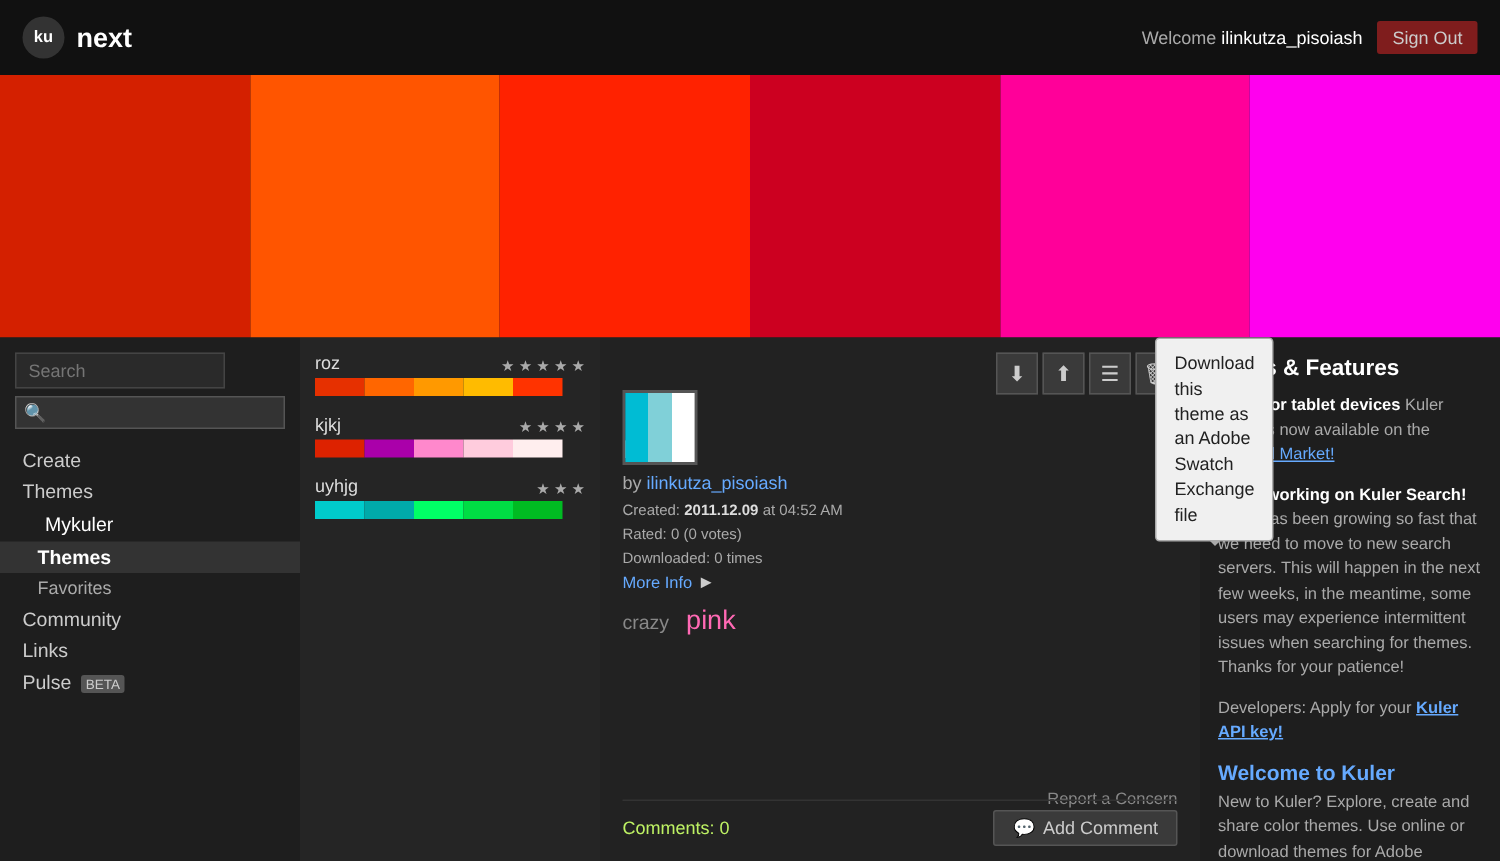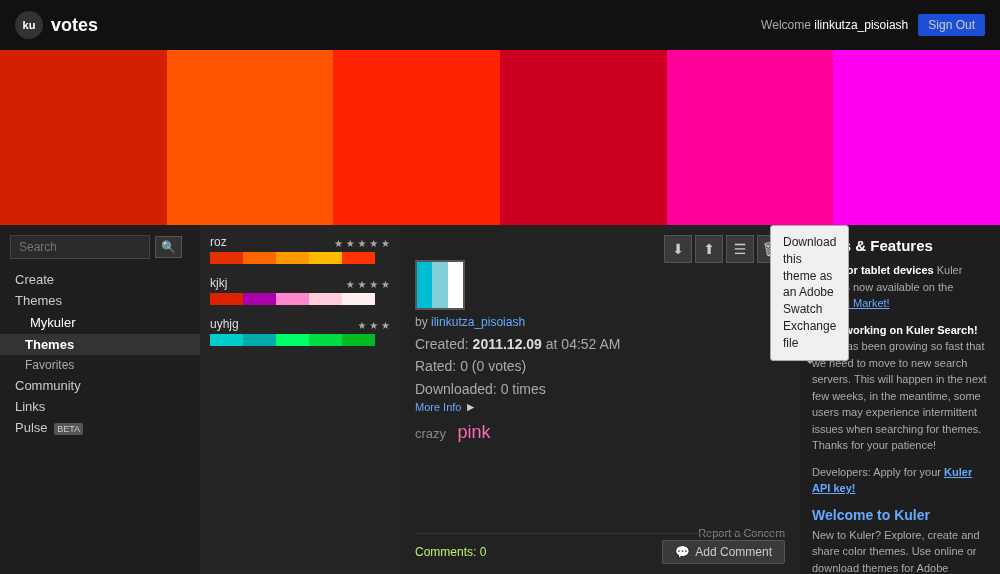--- a/index.html
+++ b/index.html
@@ -25,21 +25,21 @@
     #app-name {
       color: #fff; font-size: 18px; font-weight: bold;
     }
     #header-right {
       margin-left: auto;
       display: flex; align-items: center; gap: 10px;
     }
     #welcome-text { color: #aaa; font-size: 12px; }
     #username-link { color: #fff; font-size: 12px; }
     #signout-btn {
-      background: #1d4ed8; color: #ccc; border: none;
+      background: #7f1d1d; color: #ccc; border: none;
       padding: 4px 10px; font-size: 12px; cursor: pointer;
       border-radius: 2px;
     }
 
     
     #color-bar {
       display: flex;
       height: 175px;
       width: 1000px;
     }
@@ -52,21 +52,21 @@
     }
 
     
     #sidebar {
       width: 200px;
       background: #1e1e1e;
       padding: 10px 0;
       flex-shrink: 0;
     }
     #search-row {
-      display: flex; align-items: center; padding: 0 10px 10px 10px; gap: 5px;
+      display: flex; padding: 0 10px 10px 10px; gap: 5px; flex-direction: column;
     }
     #search-input {
       background: #2a2a2a; border: 1px solid #444; color: #ccc;
       padding: 4px 8px; font-size: 12px; width: 140px; outline: none;
     }
     #search-icon-btn {
       background: #333; border: 1px solid #555; padding: 3px 5px; cursor: pointer;
       color: #aaa; font-size: 12px;
     }
     .sidebar-item {
@@ -109,21 +109,21 @@
     }
     #theme-title { color: #fff; font-size: 22px; font-weight: bold; margin-bottom: 2px; }
     #theme-author { color: #aaa; font-size: 12px; margin-bottom: 4px; }
     #theme-author a { color: #6af; }
     #theme-preview-swatch {
       width: 45px; height: 45px;
       background: linear-gradient(to right, #00bcd4, #fff);
       border: 2px solid #555;
       position: absolute; left: 15px; top: 35px;
     }
-    #theme-meta { color: #aaa; font-size: 14px; line-height: 1.6; }
+    #theme-meta { color: #aaa; font-size: 10px; line-height: 1.6; }
 
     #theme-tags { margin-top: 8px; }
     .tag { color: #888; font-size: 13px; margin-right: 8px; margin-top: 29px; }
     .tag.pink { color: #ff69b4; font-size: 18px; }
 
     #action-icons { position: absolute; top: 10px; right: 15px; display: flex; gap: 3px; }
     .action-icon {
       width: 28px; height: 28px;
       background: #3a3a3a; border: 1px solid #555;
       display: flex; align-items: center; justify-content: center;
@@ -180,21 +180,21 @@
     #welcome-kuler { color: #6af; font-size: 14px; font-weight: bold; margin-top: 8px; margin-bottom: 4px; }
     #welcome-desc { color: #aaa; font-size: 11px; line-height: 1.5; }
   </style>
 </head>
 <body>
 
 <div id="header">
   <div id="logo-circle">
     <span>ku</span>
   </div>
-  <span id="app-name">votes</span>
+  <span id="app-name">next</span>
   <div id="header-right">
     <span id="welcome-text">
       <span>Welcome</span>&nbsp;<span id="username-link">ilinkutza_pisoiash</span>
     </span>
     <button id="signout-btn">Sign Out</button>
   </div>
 </div>
 
 <div id="color-bar">
   <div class="color-swatch" style="background:#d42000;"></div>

